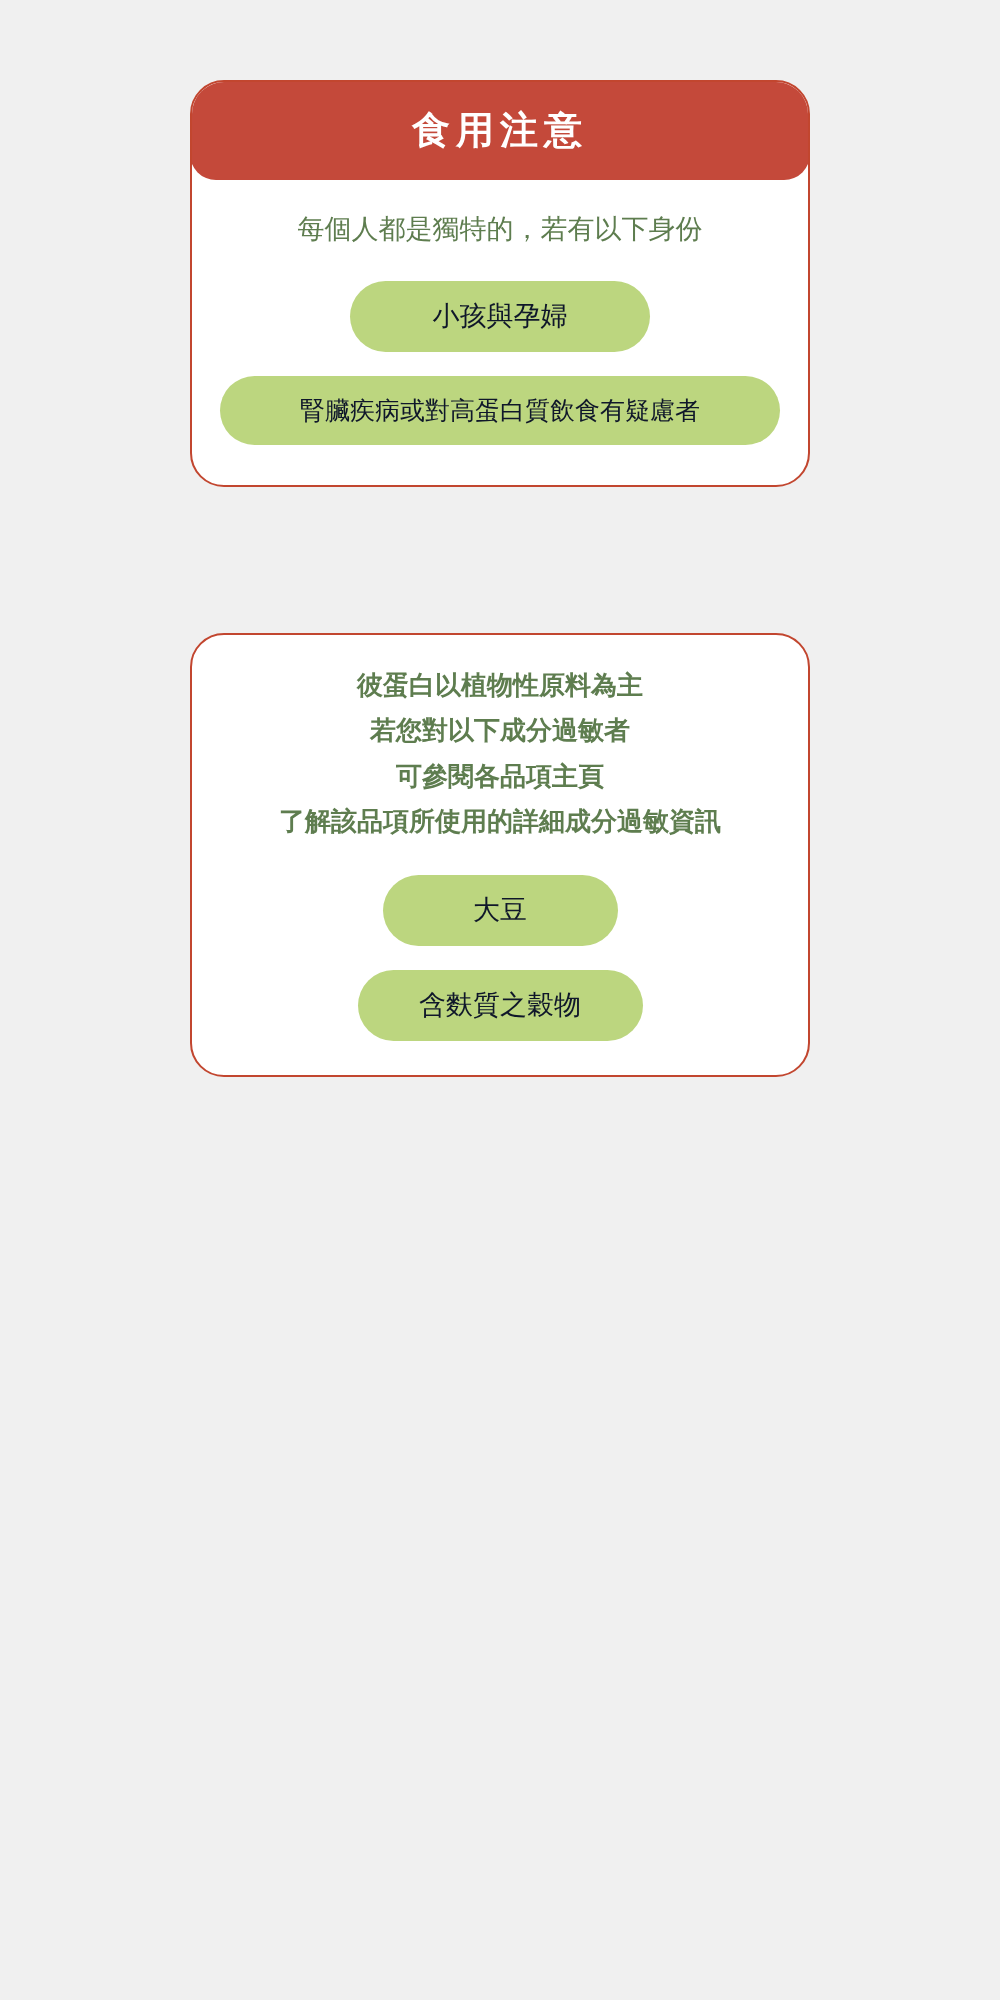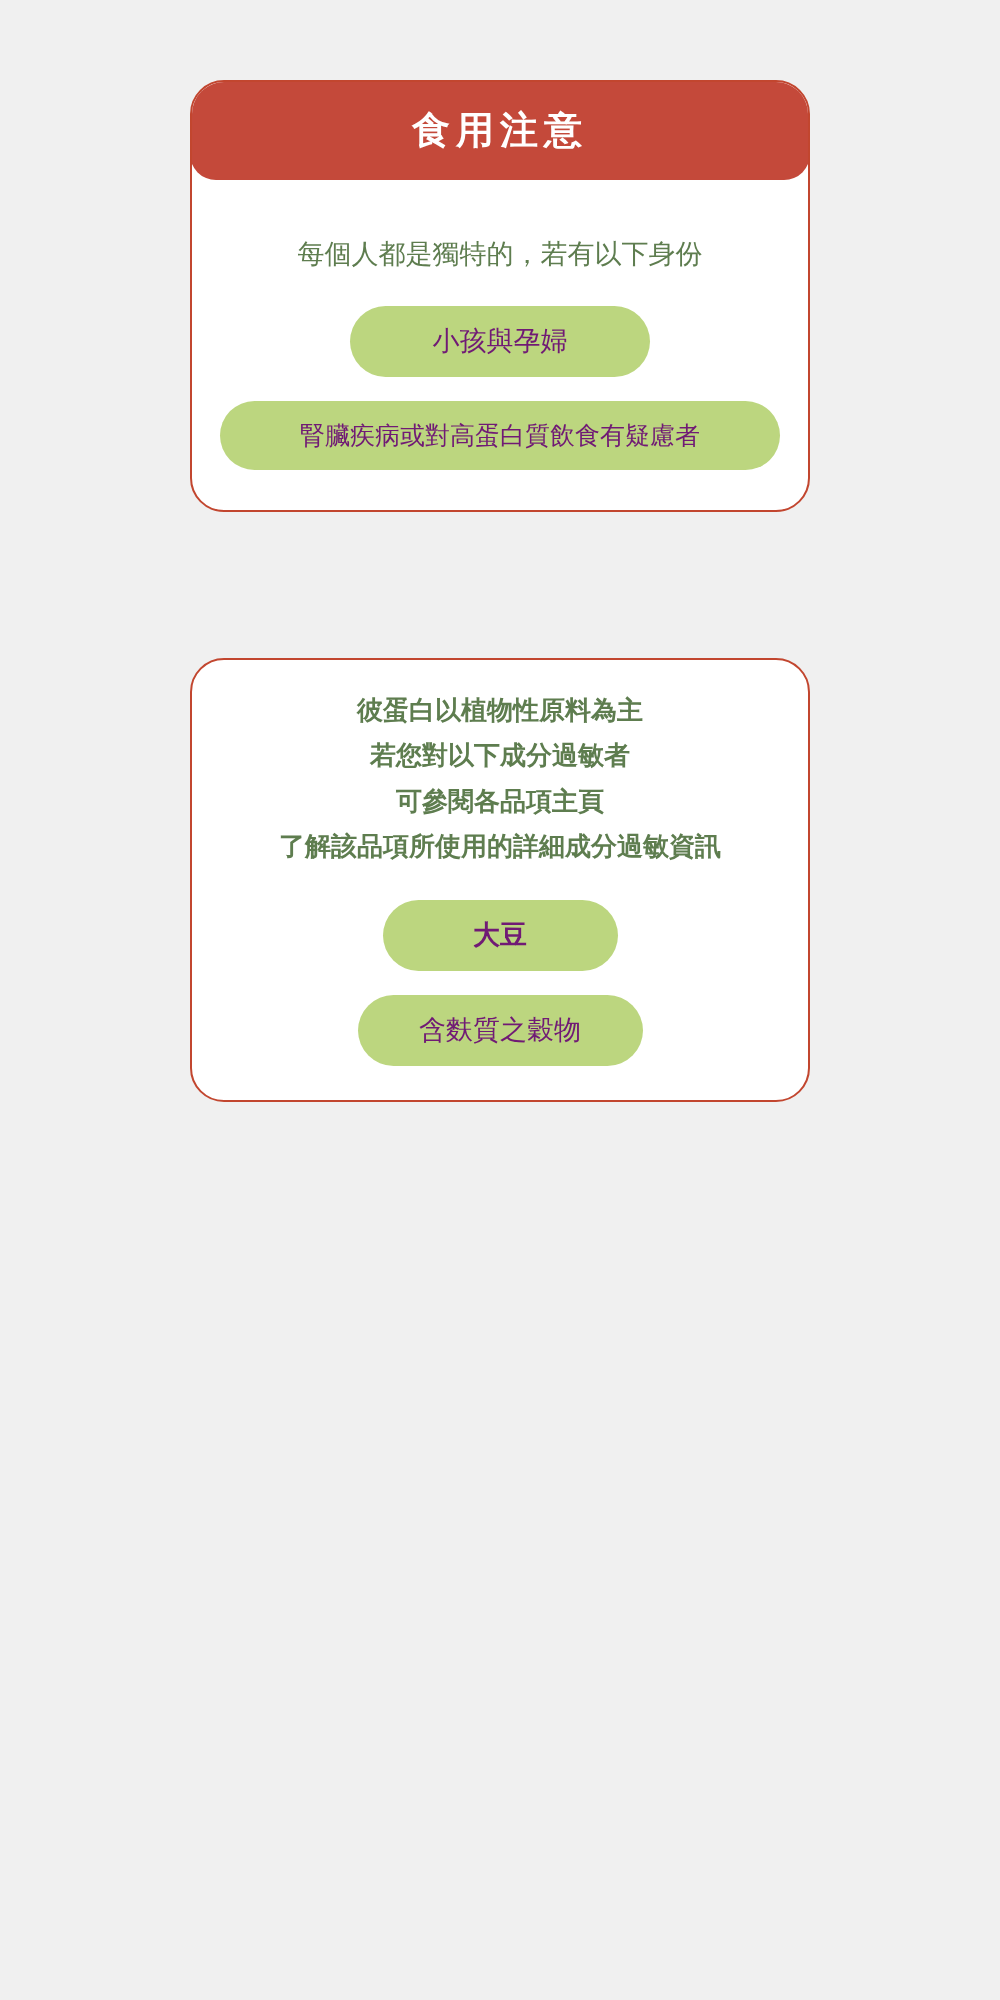--- a/index.html
+++ b/index.html
@@ -38,21 +38,21 @@
     border-radius: 26px;
     margin: -2px -2px 0 -2px;
     text-align: center;
     font-size: 38px;
     font-weight: bold;
     letter-spacing: 6px;
     padding: 30px 0 28px 0;
     line-height: 1.1;
   }
   .card-body {
-    padding: 50px 28px 40px 28px;
+    padding: 25px 28px 40px 28px;
     box-sizing: border-box;
   }
 
   .intro {
     color: #5e7d4f;
     text-align: center;
     font-size: 27px;
     line-height: 1.85;
     margin: 0 0 26px 0;
   }
@@ -66,32 +66,32 @@
     display: flex;
     justify-content: center;
     gap: 38px;
     margin-bottom: 24px;
   }
   .pill-row:last-child {
     margin-bottom: 0;
   }
   .pill {
     background: #bcd67f;
-    color: #701a75;
+    color: #0f172a;
     border-radius: 999px;
     text-align: center;
     font-size: 27px;
     line-height: 1;
     padding: 22px 0;
     white-space: nowrap;
     box-sizing: border-box;
   }
   .pill-wide   { width: 300px; }
   .pill-xwide  { width: 570px; font-size: 25px; }
-  .pill-med    { width: 235px; font-weight: bold; }
+  .pill-med    { width: 235px; }
   .pill-single { width: 285px; }
 
   
   .spacer-top    { height: 80px; }
   .spacer-mid    { height: 146px; }
 
   .allergen-intro {
     color: #5e7d4f;
     text-align: center;
     font-size: 26px;

